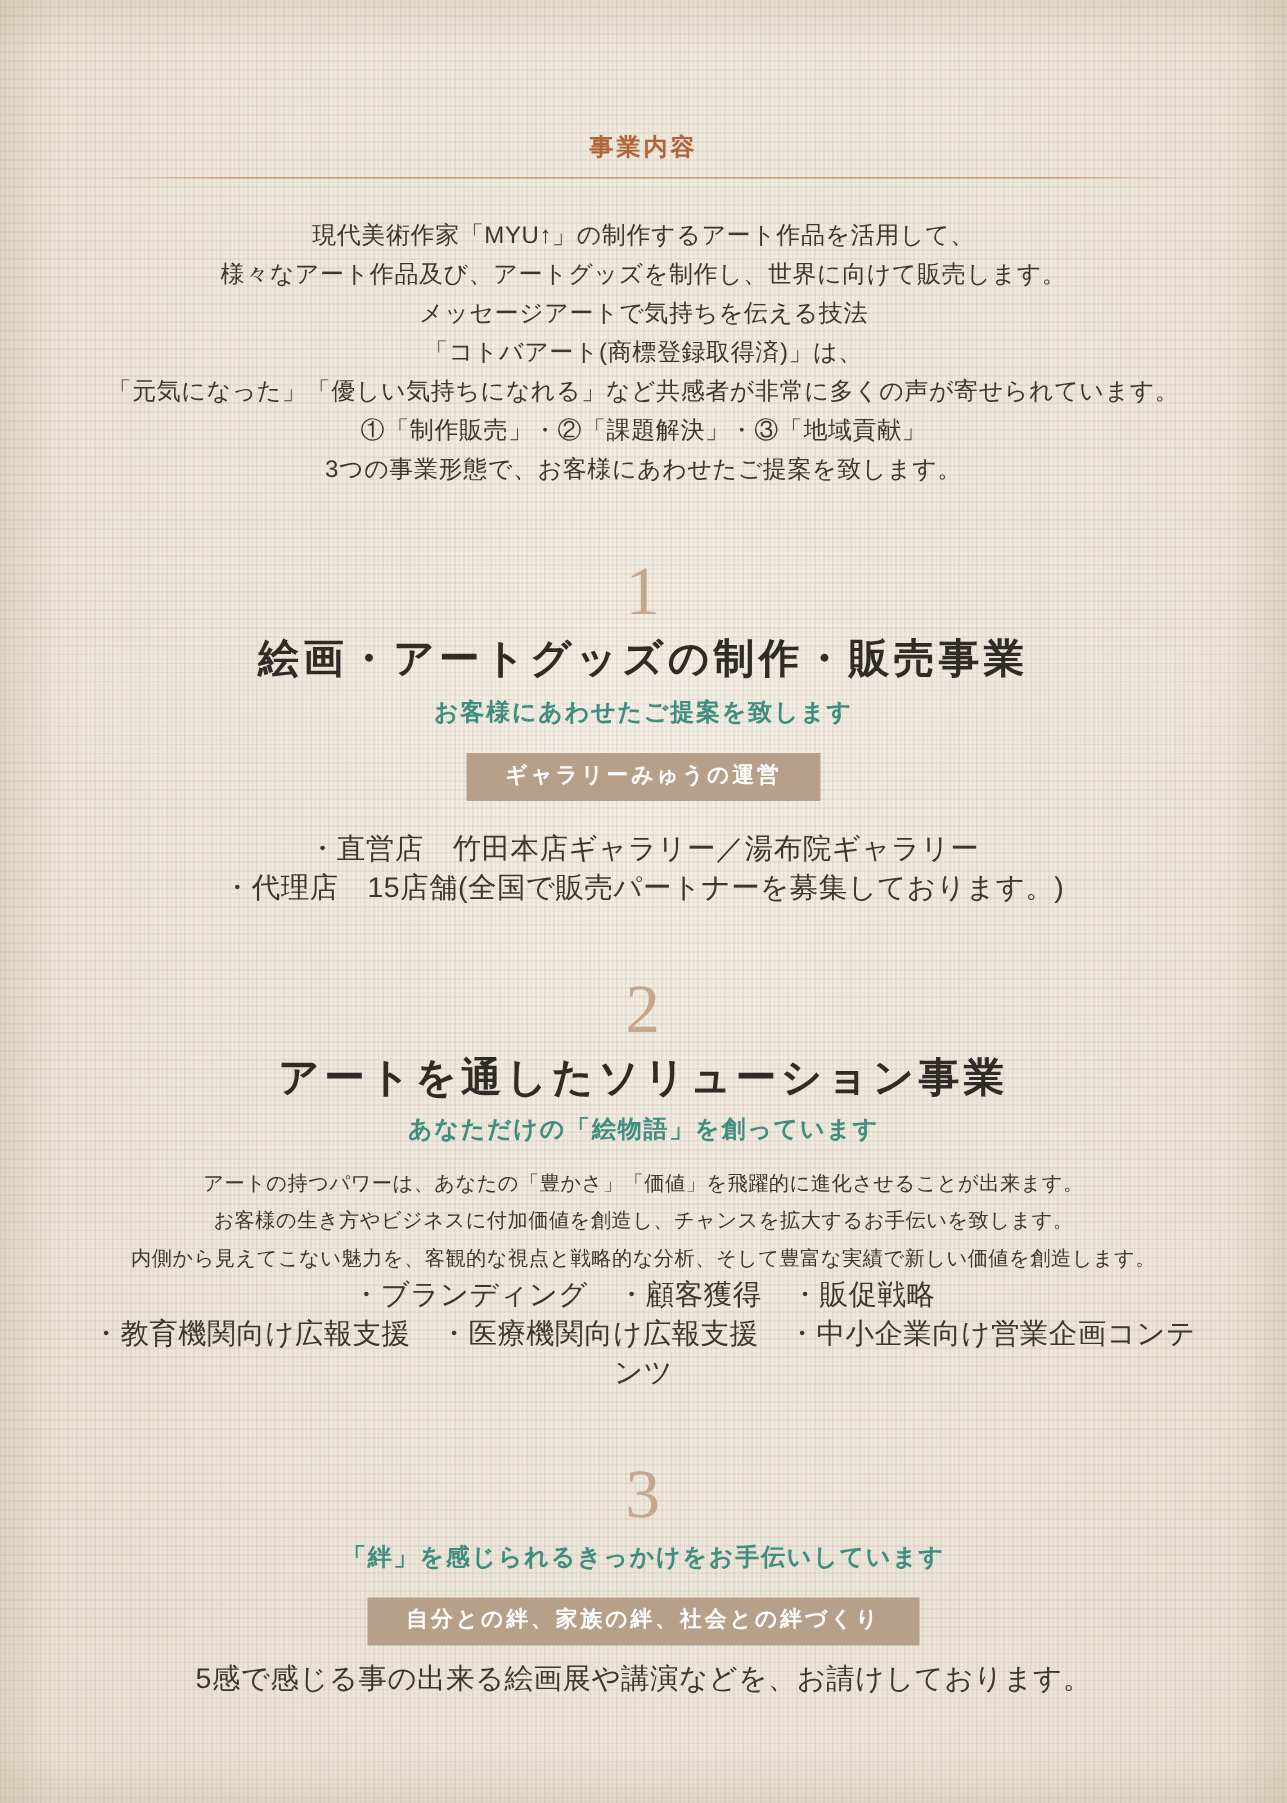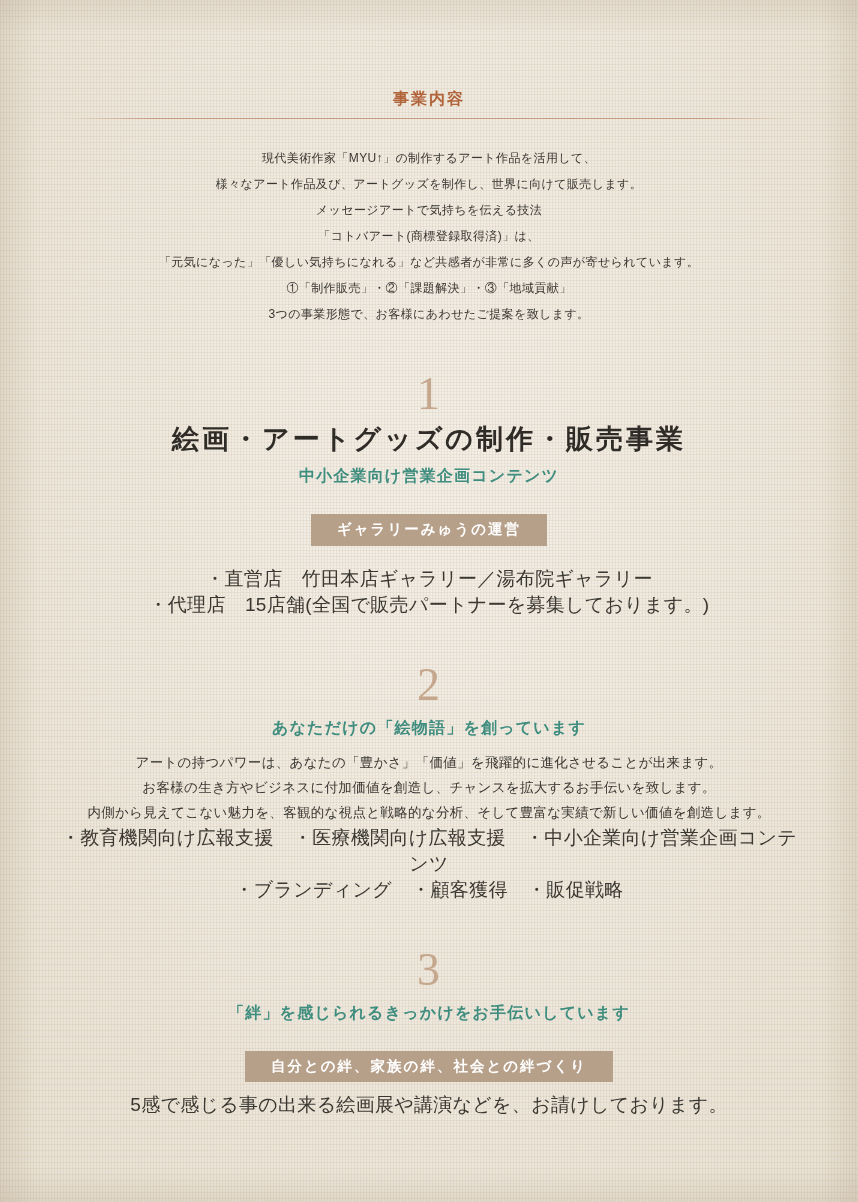--- a/index.html
+++ b/index.html
@@ -60,21 +60,21 @@
     margin: 0 0 8px 0;
     line-height: 1.4;
   }
   .header-rule {
     height: 1px;
     background: linear-gradient(to right, rgba(190,150,120,0) 0%, #c69a7d 12%, #c69a7d 88%, rgba(190,150,120,0) 100%);
     margin: 0 10px 26px 10px;
   }
 
   .intro-line {
-    font-size: 12px;
+    font-size: 16px;
     line-height: 26px;
     color: #3a3731;
     letter-spacing: 0.4px;
   }
 
   
   .section {
     margin-top: 42px;
   }
   .section-number {
@@ -113,21 +113,21 @@
   }
 
   .band {
     display: inline-block;
     background: #b7a08a;
     color: #ffffff;
     font-size: 14.5px;
     font-weight: bold;
     letter-spacing: 2px;
     padding: 5px 26px;
-    margin: 26px 0 10px 0;
+    margin: 14px 0 10px 0;
     line-height: 1.5;
   }
   .band.wide { padding: 5px 56px; }
 
   .list-line {
     font-size: 19px;
     line-height: 26px;
     color: #3a3731;
     letter-spacing: 0.3px;
   }
@@ -151,39 +151,40 @@
         <div class="intro-line">「コトバアート(商標登録取得済)」は、</div>
         <div class="intro-line">「元気になった」「優しい気持ちになれる」など共感者が非常に多くの声が寄せられています。</div>
         <div class="intro-line">①「制作販売」・②「課題解決」・③「地域貢献」</div>
         <div class="intro-line">3つの事業形態で、お客様にあわせたご提案を致します。</div>
       </div>
     </div>
 
     <div class="section">
       <div class="section-number">1</div>
       <div class="section-title">絵画・アートグッズの制作・販売事業</div>
-      <div class="section-subtitle">中小企業向け営業企画コンテンツ</div>
+      <div class="section-subtitle">お客様にあわせたご提案を致します</div>
       <div class="band">ギャラリーみゅうの運営</div>
       <div class="section-body">
         <div class="list-line">・直営店　竹田本店ギャラリー／湯布院ギャラリー</div>
         <div class="list-line">・代理店　15店舗(全国で販売パートナーを募集しております。)</div>
       </div>
     </div>
 
     <div class="section">
       <div class="section-number">2</div>
+      <div class="section-title">アートを通したソリューション事業</div>
       <div class="section-subtitle">あなただけの「絵物語」を創っています</div>
       <div class="section-body">
         <div class="body-line">アートの持つパワーは、あなたの「豊かさ」「価値」を飛躍的に進化させることが出来ます。</div>
         <div class="body-line">お客様の生き方やビジネスに付加価値を創造し、チャンスを拡大するお手伝いを致します。</div>
         <div class="body-line">内側から見えてこない魅力を、客観的な視点と戦略的な分析、そして豊富な実績で新しい価値を創造します。</div>
       </div>
       <div>
+        <div class="list-line">・ブランディング　・顧客獲得　・販促戦略</div>
         <div class="list-line">・教育機関向け広報支援　・医療機関向け広報支援　・中小企業向け営業企画コンテンツ</div>
-        <div class="list-line">・ブランディング　・顧客獲得　・販促戦略</div>
       </div>
     </div>
 
     <div class="section">
       <div class="section-number">3</div>
       <div class="section-subtitle">「絆」を感じられるきっかけをお手伝いしています</div>
       <div class="band">自分との絆、家族の絆、社会との絆づくり</div>
       <div>
         <div class="list-line">5感で感じる事の出来る絵画展や講演などを、お請けしております。</div>
       </div>

